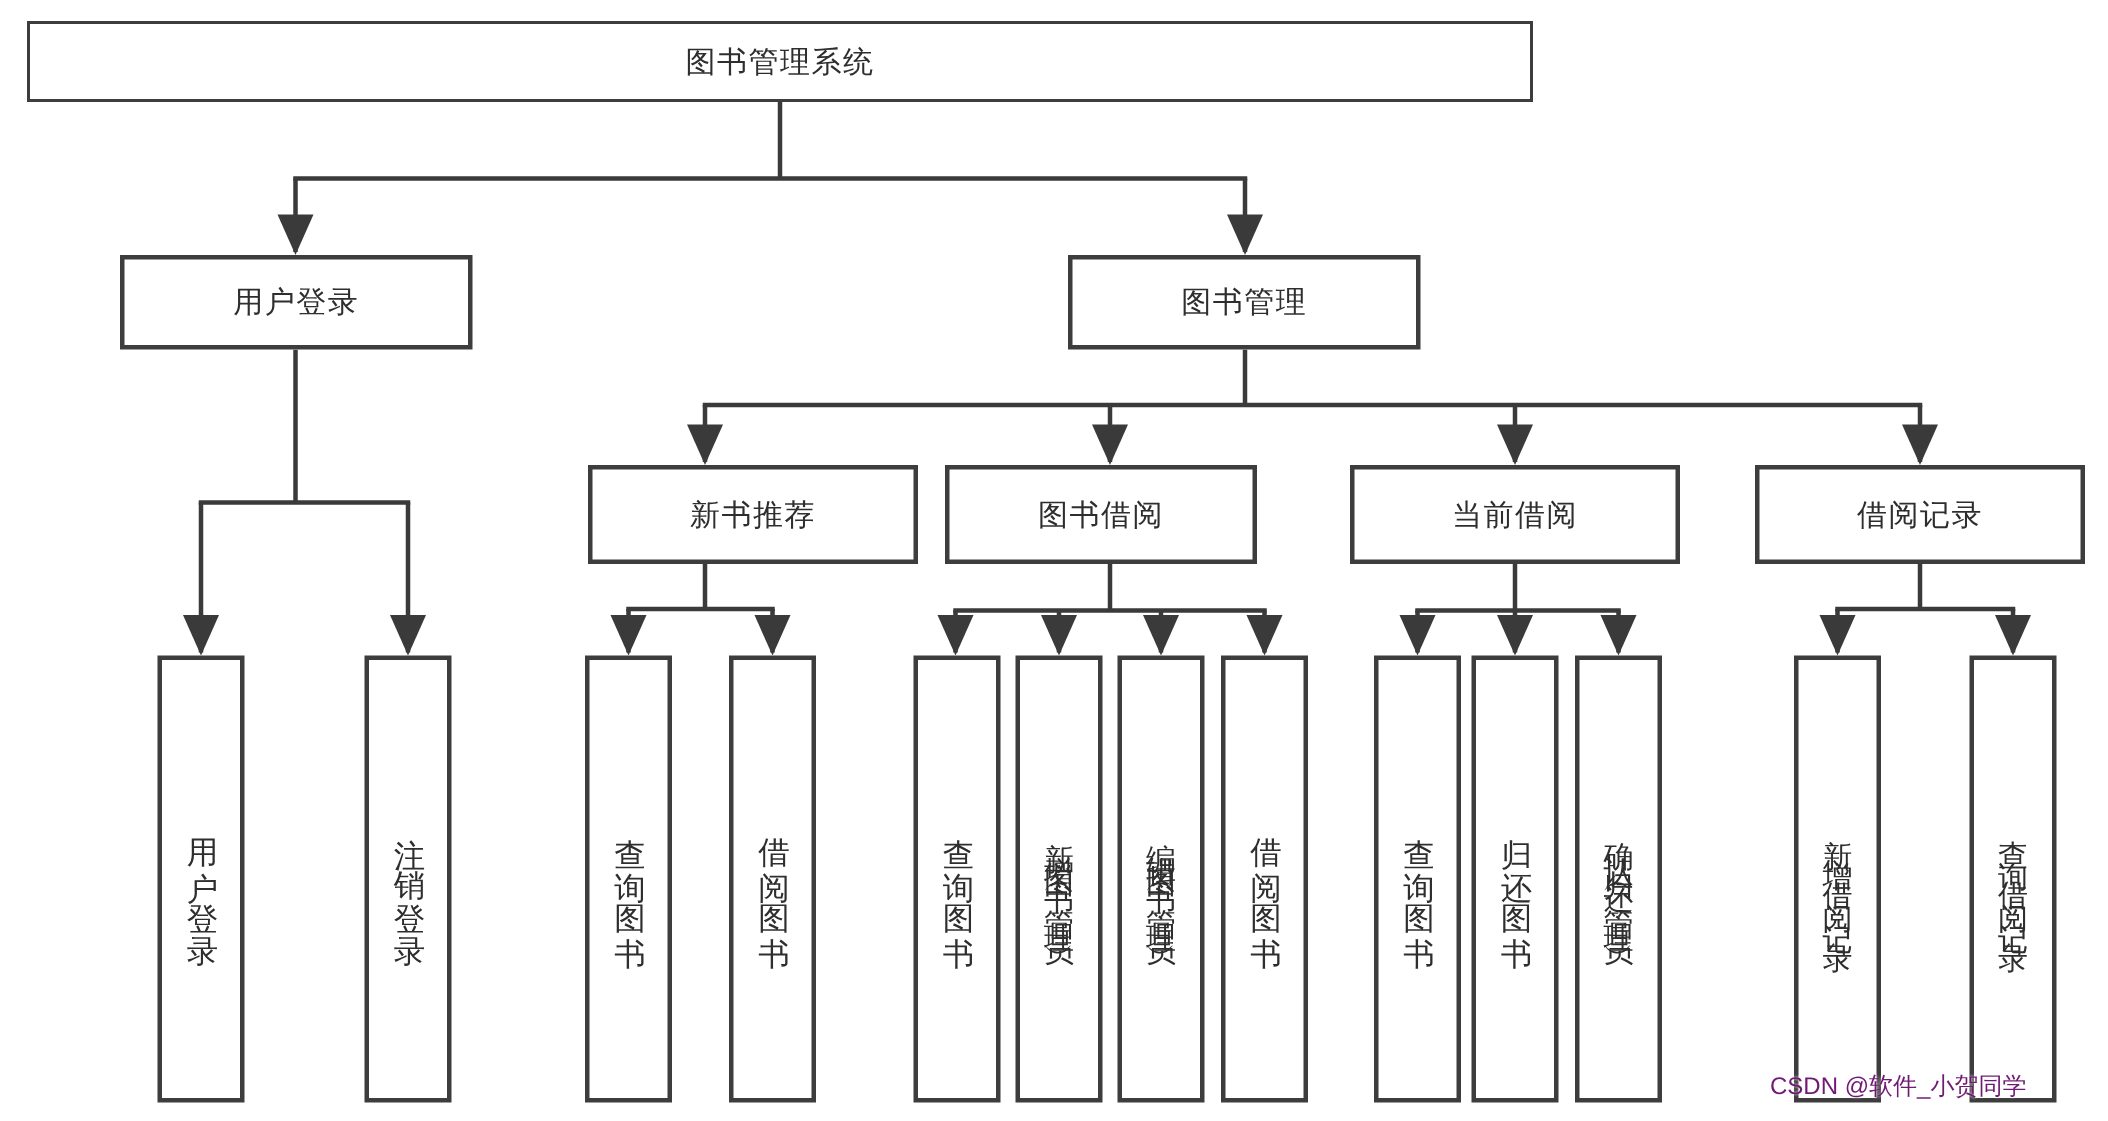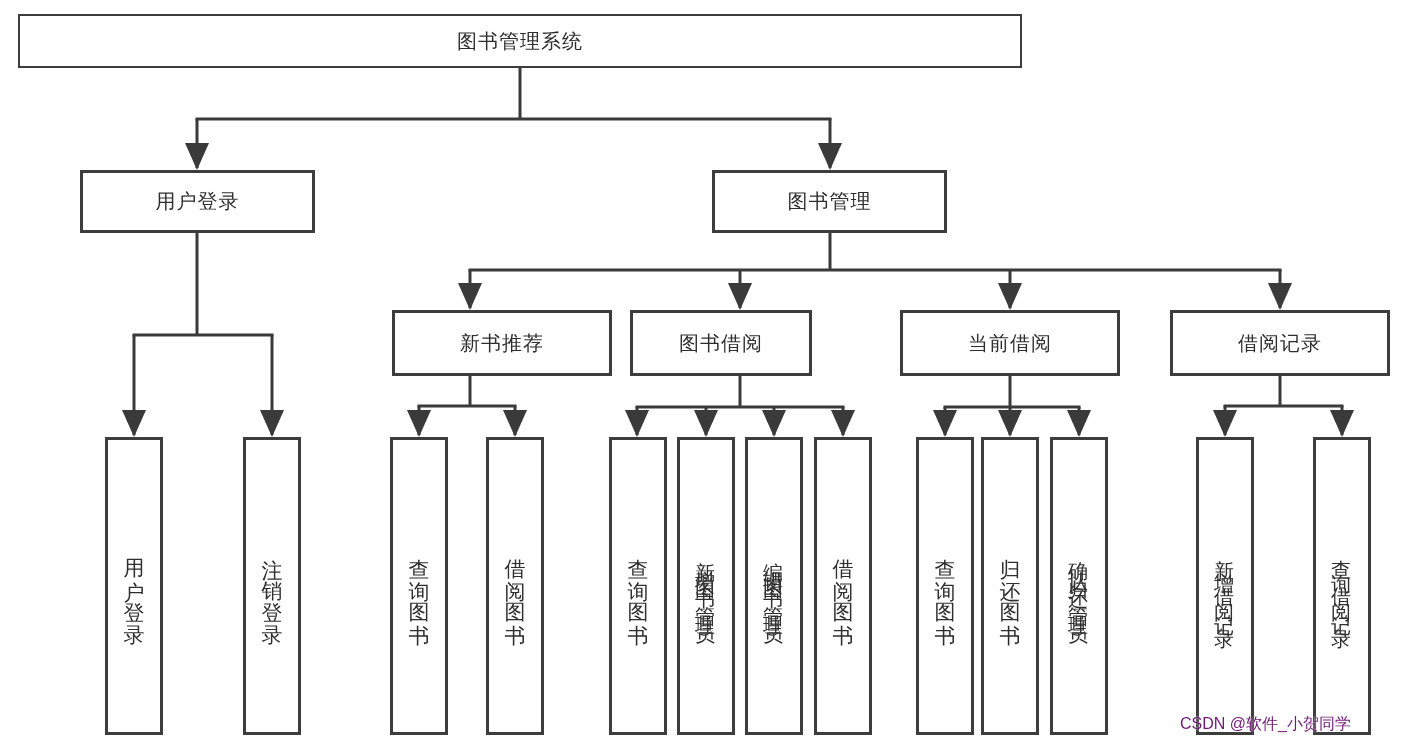--- a/index.html
+++ b/index.html
@@ -128,21 +128,21 @@
       <polygon points="1342,437 1330,410 1354,410"></polygon>
     </g>
   </svg>
 
   <div class="node root" style="left:18px; top:14px; width:1004px; height:54px;">图书管理系统</div>
 
   <div class="node" style="left:80px; top:170px; width:235px; height:63px;">用户登录</div>
   <div class="node" style="left:712px; top:170px; width:235px; height:63px;">图书管理</div>
 
   <div class="node" style="left:360px; top:310px; width:220px; height:66px;margin-left:32px;">新书推荐</div>
-  <div class="node" style="left:630px; top:310px; width:182px; height:66px;">图书借阅</div>
+  <div class="node" style="left:630px; top:310px; width:208px; height:66px;">图书借阅</div>
   <div class="node" style="left:1170px; top:310px; width:220px; height:66px;">借阅记录</div>
   <div class="node" style="left:900px; top:310px; width:220px; height:66px;">当前借阅</div>
 
   <div class="node" style="left:105px; top:437px; width:58px; height:298px;">
     <span class="vtext vt4">用户登录</span>
   </div>
   <div class="node" style="left:243px; top:437px; width:58px; height:298px;">
     <span class="vtext vt4">注销登录</span>
   </div>
 

